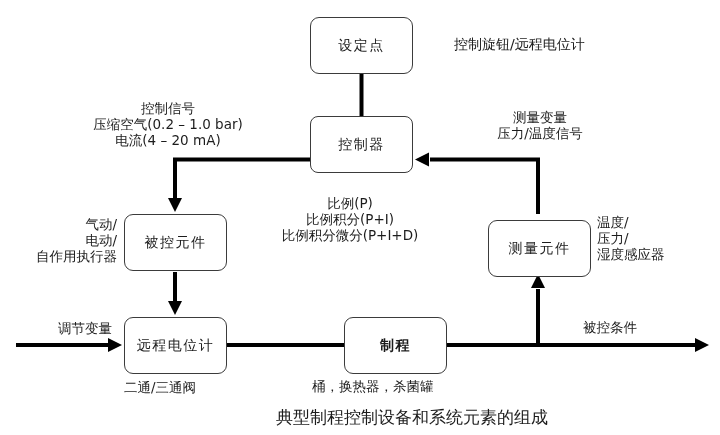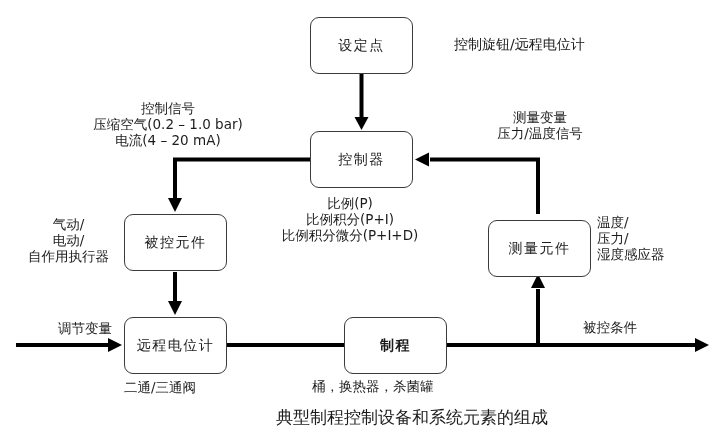--- a/index.html
+++ b/index.html
@@ -15,21 +15,21 @@
   .box {
     position:absolute; width:103px; height:57px; box-sizing:border-box;
     background:var(--box-fill,#ffffff);
     border:1.5px solid var(--box-border,#3b3b3b);
     border-radius:9px;
     display:flex; align-items:center; justify-content:center;
     font-size:14px; letter-spacing:1.5px;
   }
   .lbl { position:absolute; font-size:13.5px; line-height:16px; white-space:nowrap; }
   .center { text-align:center; }
-  .right  { text-align:center; }
+  .right  { text-align:right; }
   .caption { position:absolute; font-size:17px; }
 </style>
 </head>
 <body>
 
 <div class="stage">
 
   <svg class="wires" viewBox="0 0 720 435">
 
     <path class="wire" d="M361.5 74 L361.5 118"></path>
@@ -48,21 +48,21 @@
     <polygon class="head" points="695,338 695,352 709,345"></polygon>
 
     <path class="wire" d="M538 345 L538 289"></path>
     <polygon class="head" points="531,288 545,288 538,274"></polygon>
 
     <path class="wire" d="M538 214 L538 159.5 L430 159.5"></path>
     <polygon class="head" points="429,152.5 429,166.5 415,159.5"></polygon>
   </svg>
 
   <div class="box" style="left:310px; top:17px;">设定点</div>
-  <div class="box" style="left:310px; top:131px;">控制器</div>
+  <div class="box" style="left:310px; top:116px;border-radius:8px;">控制器</div>
   <div class="box" style="left:124px; top:214px;">被控元件</div>
   <div class="box" style="left:488px; top:220px;">测量元件</div>
   <div class="box" style="left:124px; top:317px;">远程电位计</div>
   <div class="box" style="left:344px; top:317px;font-weight:bold;">制程</div>
 
   <div class="lbl" style="left:420px; top:36px; font-size:14px;margin-left:34px;">控制旋钮/远程电位计</div>
 
   <div class="lbl center" style="left:73px; top:100px; width:190px;">
     <div>控制信号</div>
     <div>压缩空气(0.2 – 1.0 bar)</div>

